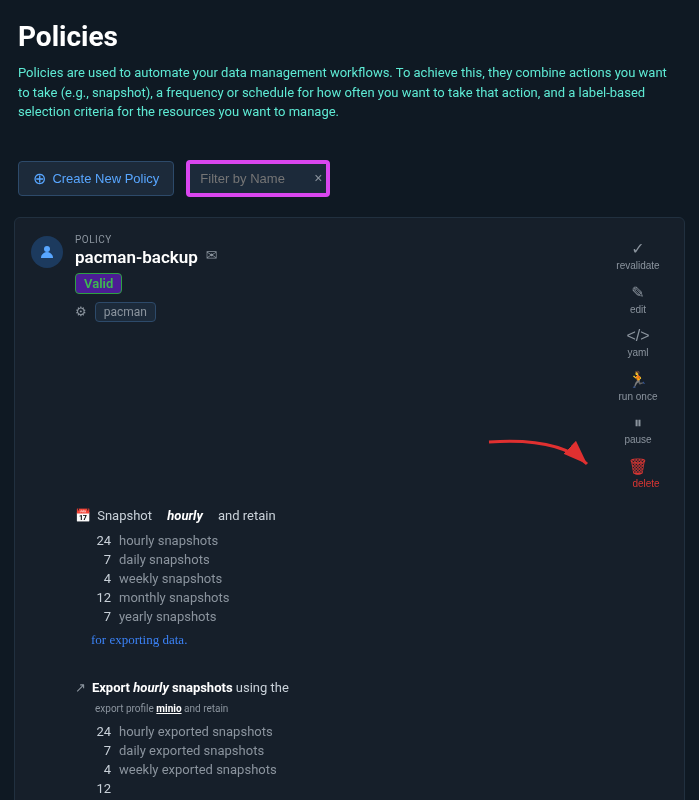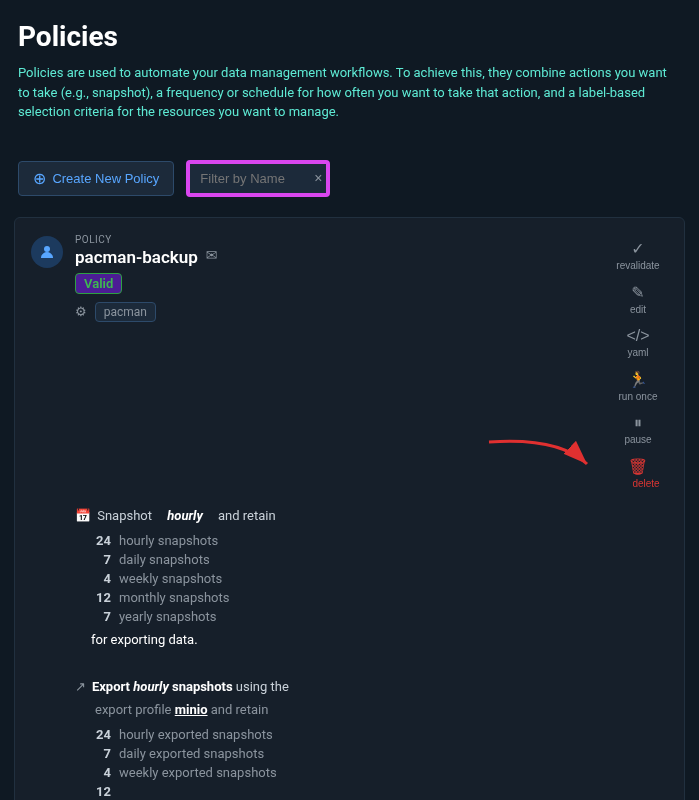--- a/index.html
+++ b/index.html
@@ -204,29 +204,30 @@
     .snapshot-list li {
       display: flex;
       align-items: center;
       gap: 8px;
       padding: 2px 0;
       font-size: 13px;
       color: #8b949e;
     }
     .snapshot-count {
       color: #c9d1d9;
-      font-weight: 700;
+      font-weight: 400;
       min-width: 20px;
       text-align: right;
     }
     .for-exporting {
       font-size: 13px;
-      color: #ffffff;
+      color: #3b82f6;
       margin-bottom: 32px;
       padding-left: 16px;
+      font-family: Liberation Serif, serif;
     }
     .export-section {
       margin-top: 14px;
     }
     .export-title {
       font-size: 13px;
       color: #c9d1d9;
       margin-bottom: 8px;
       display: flex;
       align-items: center;
@@ -362,21 +363,21 @@
       <div class="export-section">
         <div class="export-title">
           <span class="section-icon">↗</span>
           <span>
             <span class="bold">Export</span>
             <span class="italic bold"> hourly </span>
             <span class="bold">snapshots </span>
             <span>using the</span>
           </span>
         </div>
-        <div style="padding-left:20px; margin-bottom:8px; font-size:13px; color:#8b949e;">
+        <div style="padding-left:20px; margin-bottom:8px; font-size:10px; color:#8b949e;">
           export profile <span class="bold underline">minio</span> and retain
         </div>
         <ul class="export-list">
           <li>
             <span class="snapshot-count">24</span>
             <span>hourly exported snapshots</span>
           </li>
           <li>
             <span class="snapshot-count">7</span>
             <span>daily exported snapshots</span>

